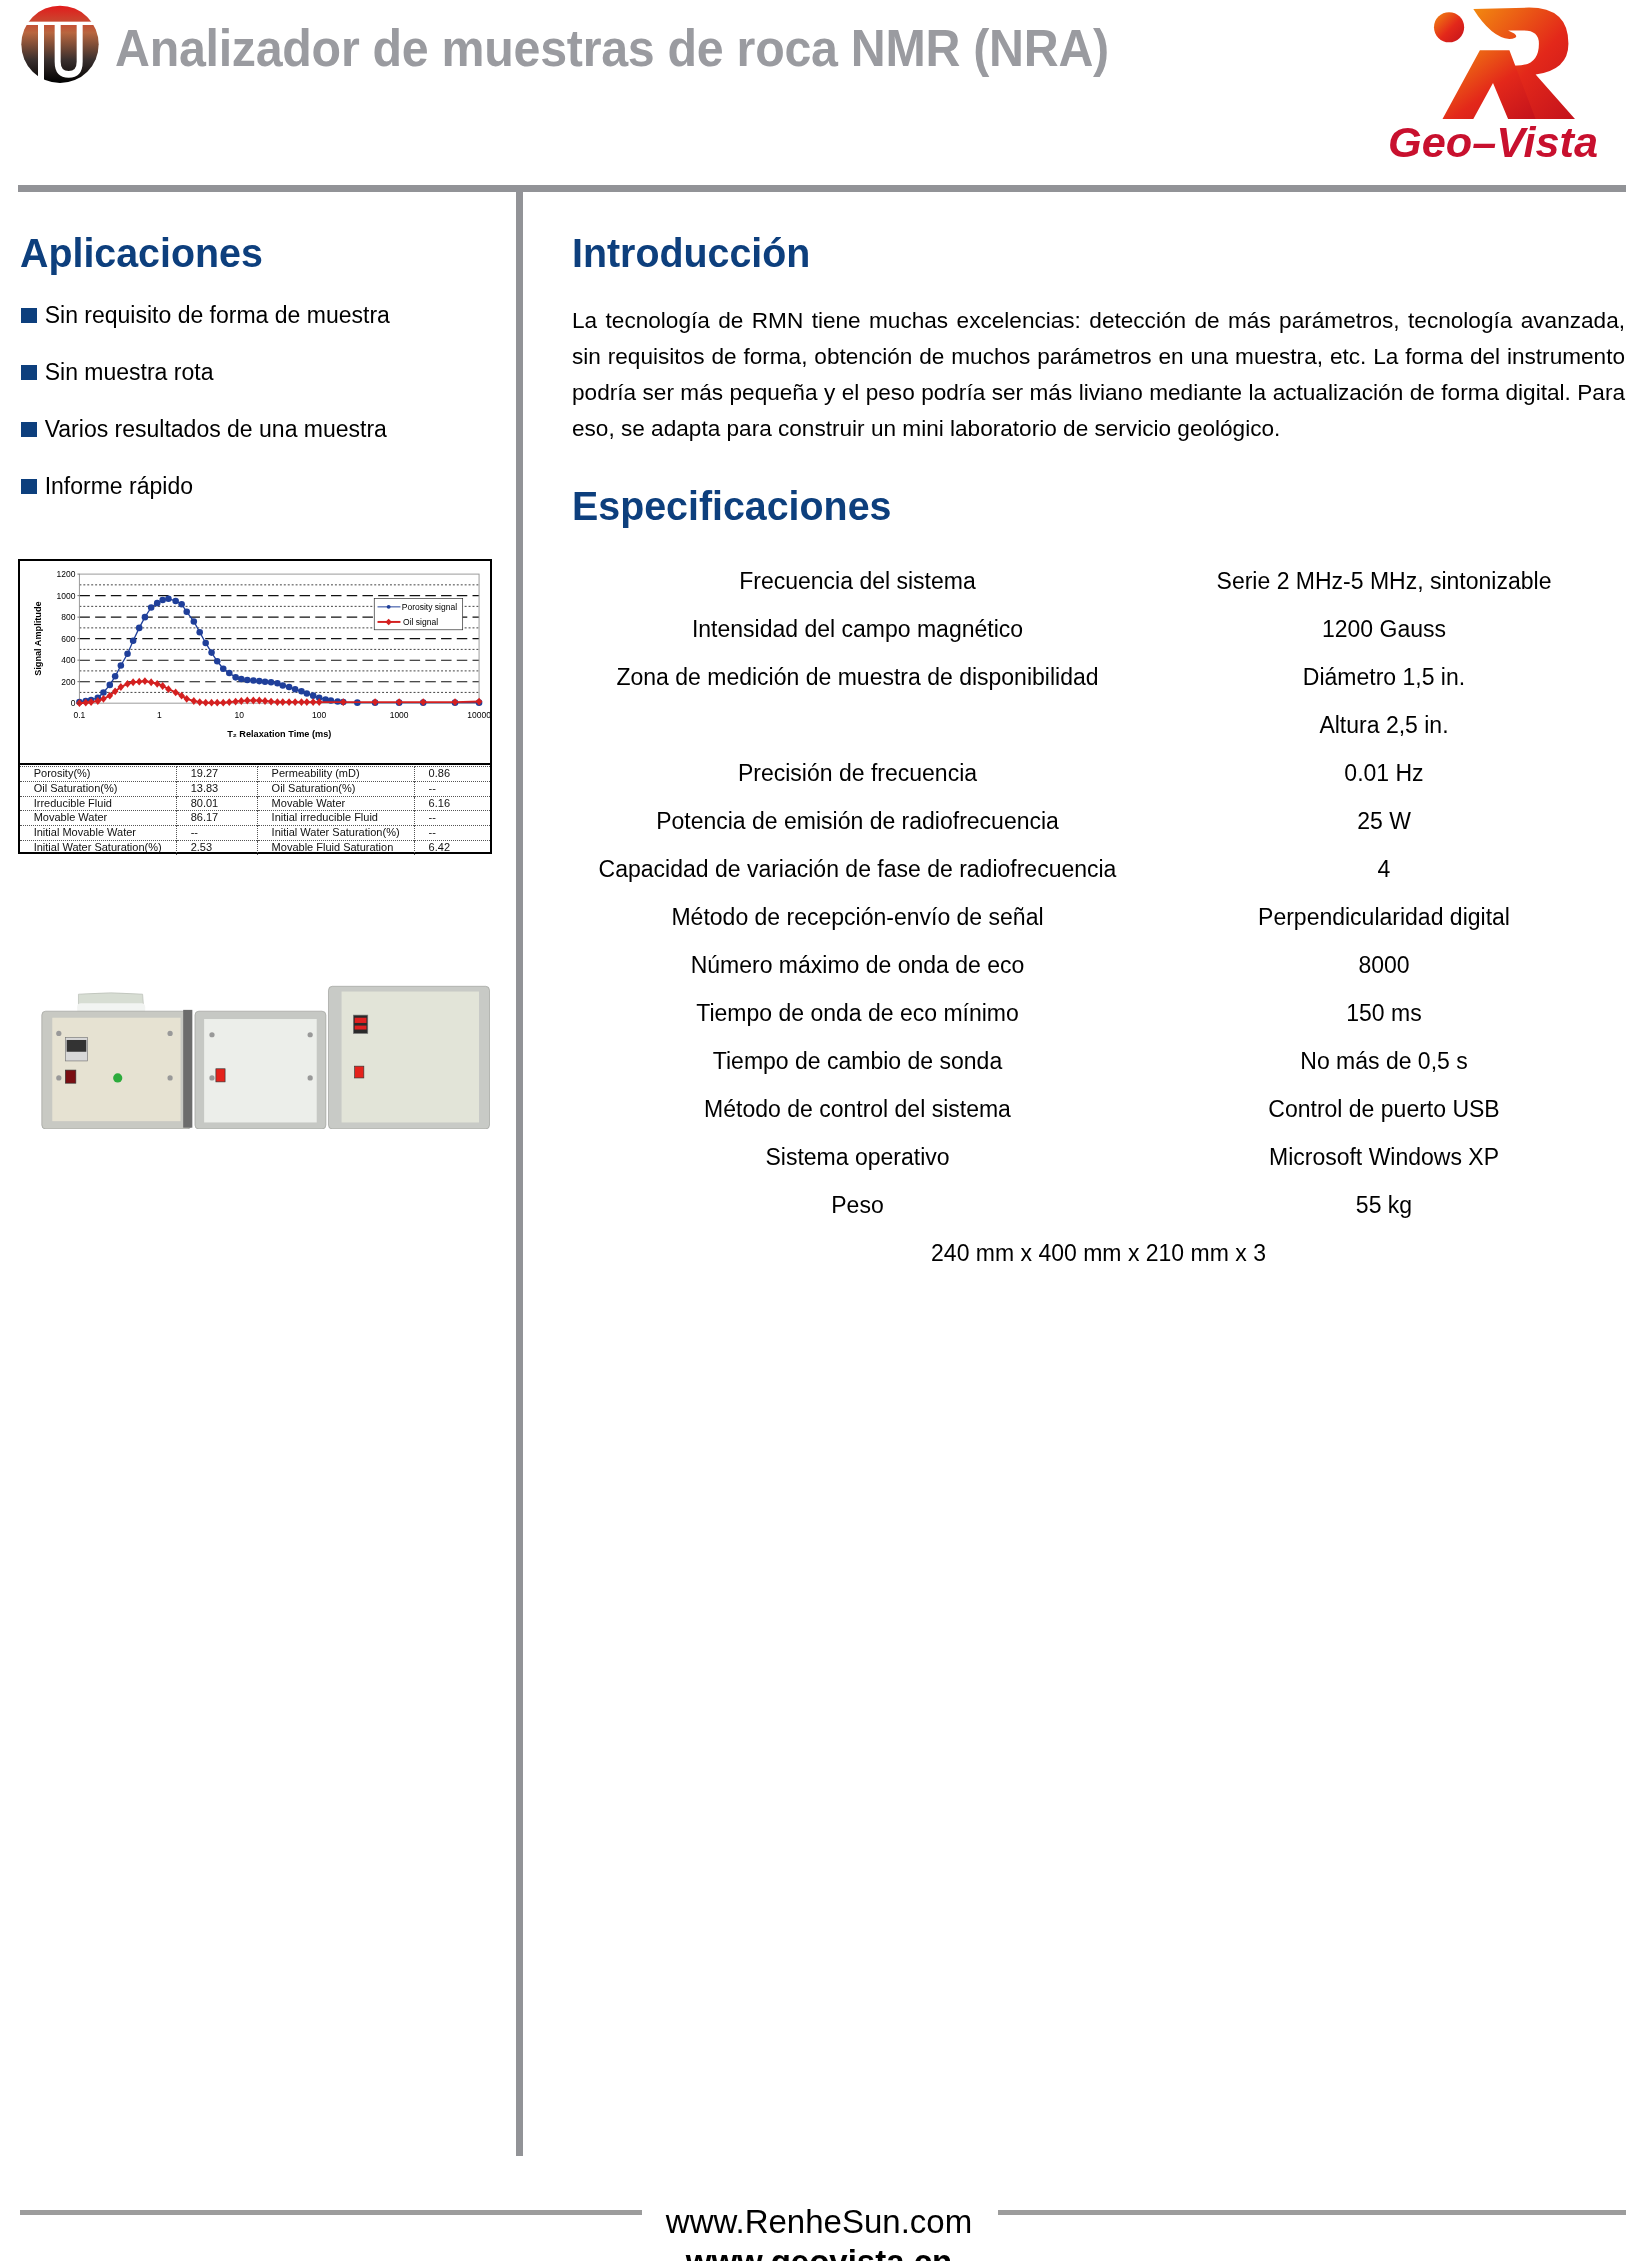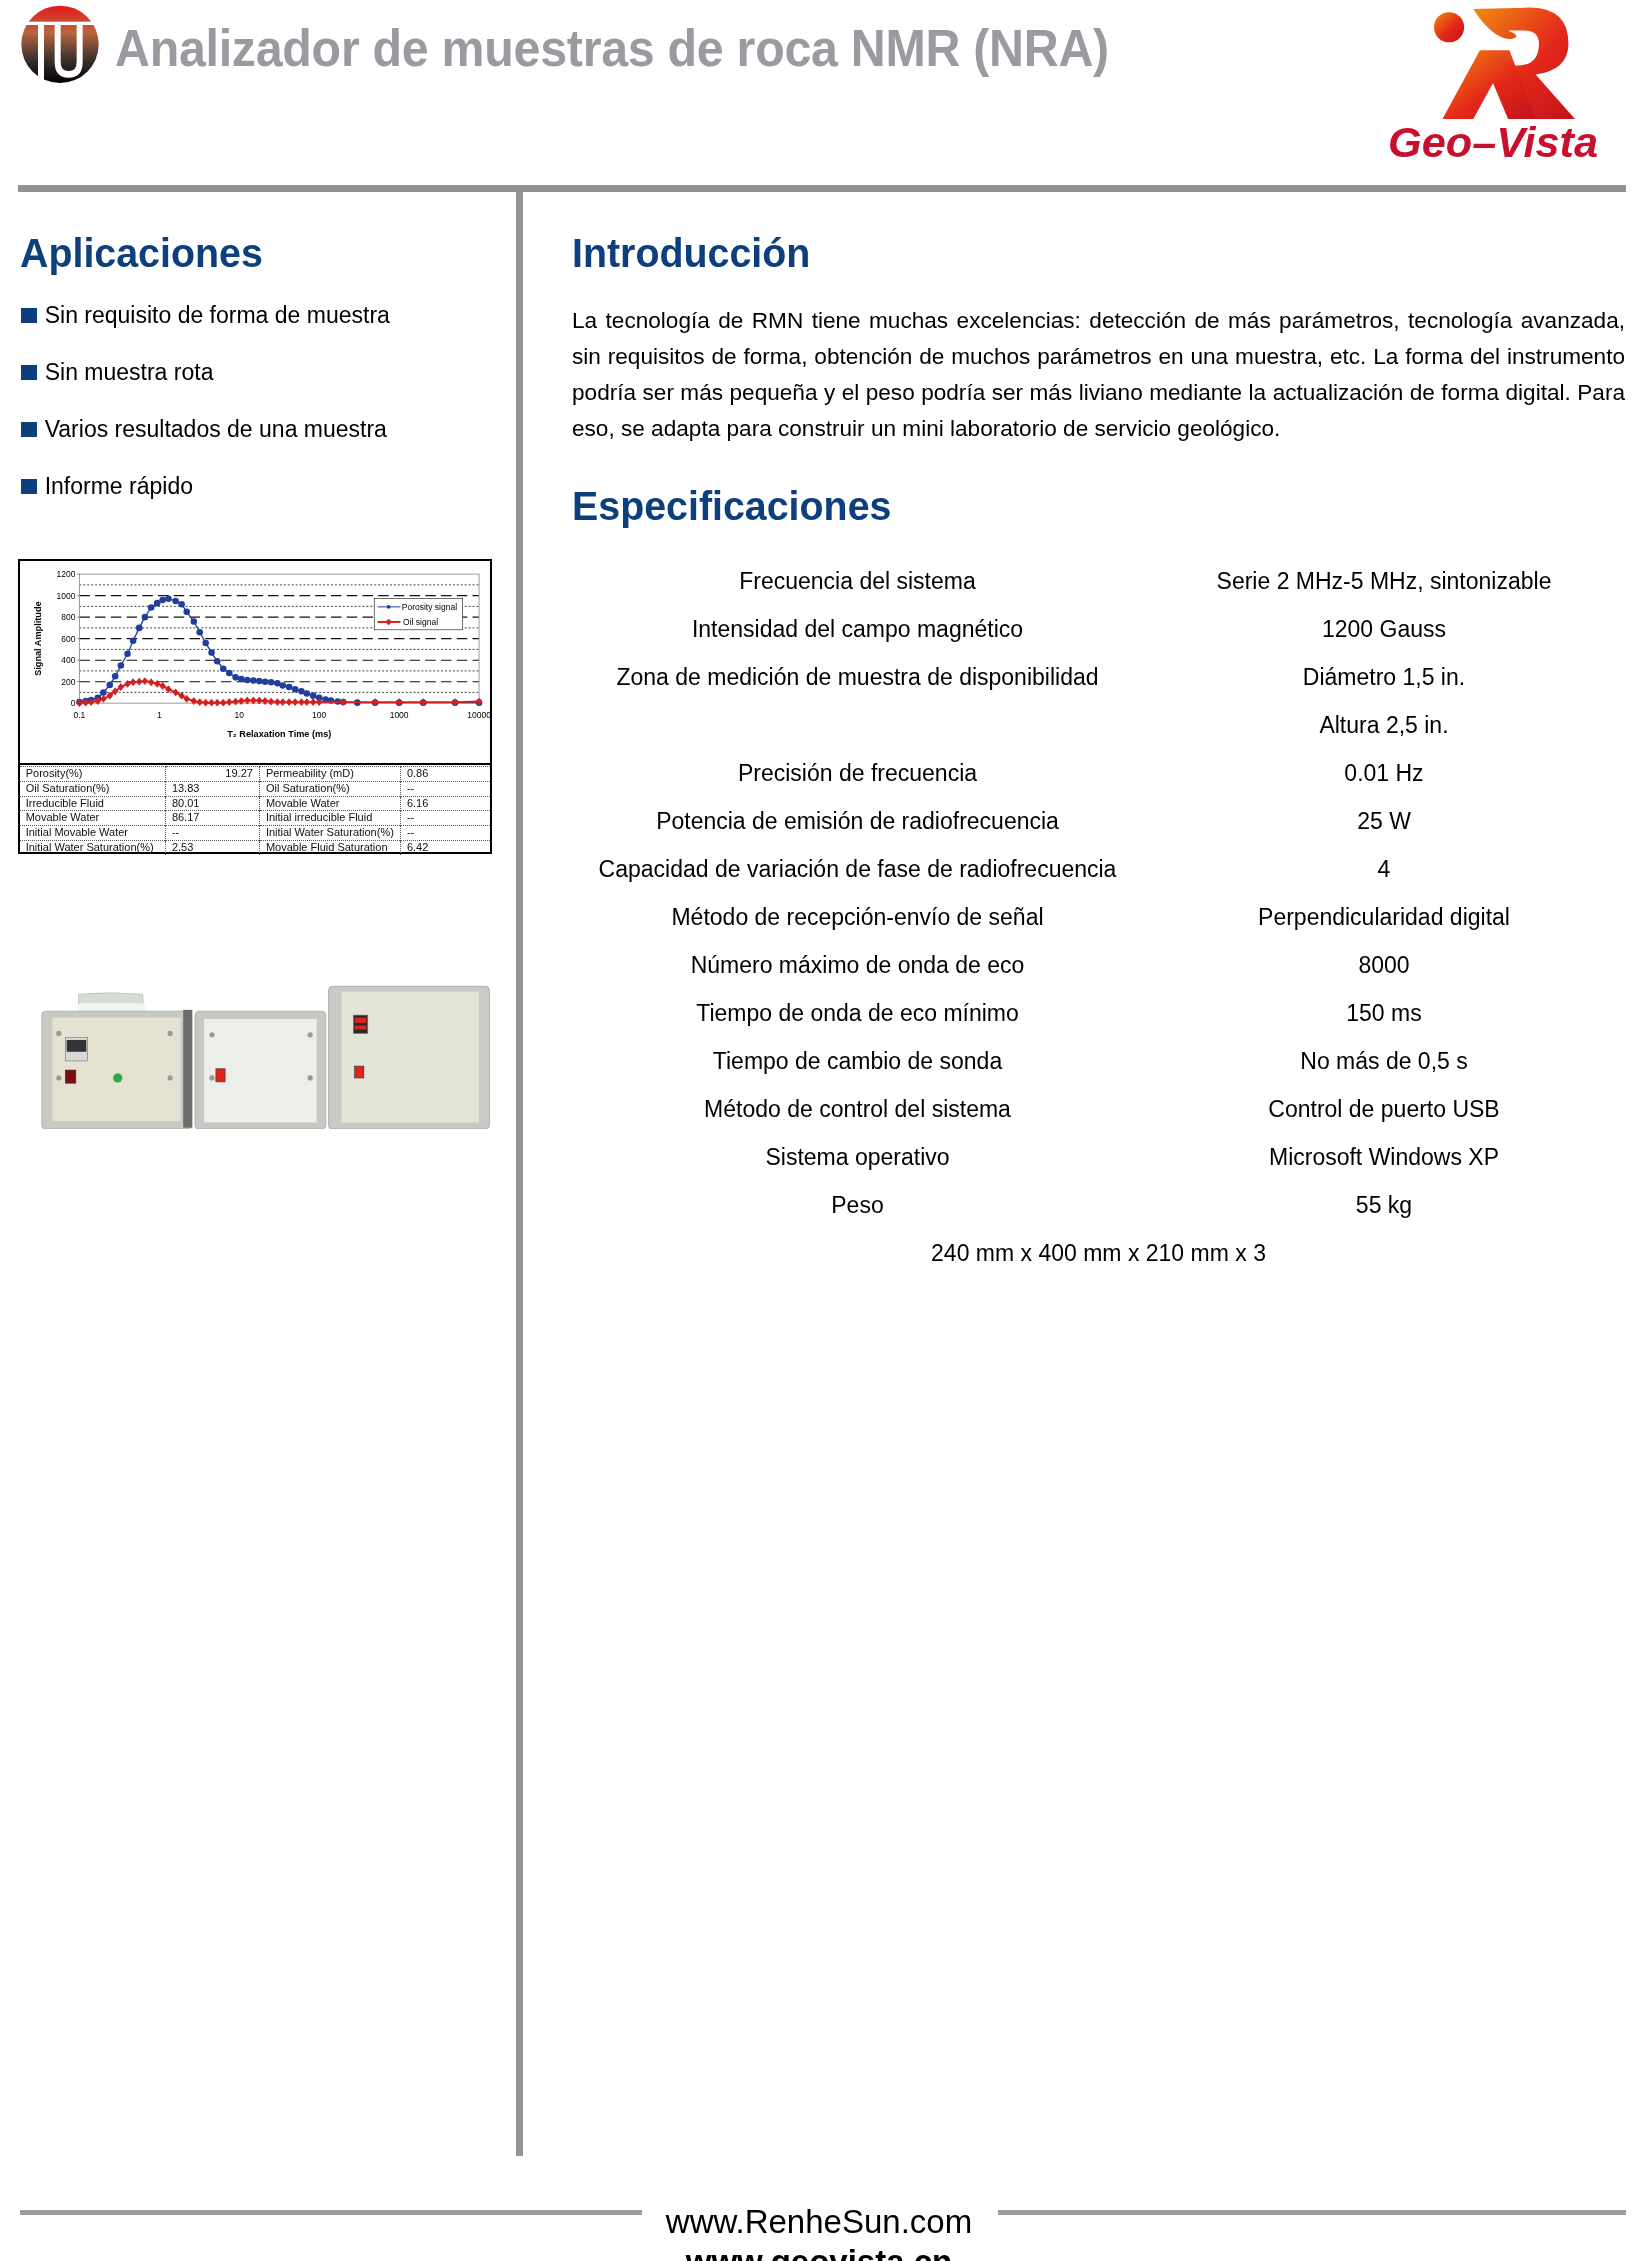--- a/index.html
+++ b/index.html
@@ -23,21 +23,21 @@
   #intro-p { left:572px; top:303px; width:1053px; font-size:22.6px; line-height:36px; text-align:justify; text-align-last:left; }
   
   #specs { left:572px; top:557px; width:1053px; }
   .spec-row { display:flex; height:48px; align-items:center; font-size:23px; white-space:nowrap;text-align:center; }
   .spec-label { width:571px; flex:none; }
   .spec-value { flex:1; }
   
   #chart-panel { left:17.7px; top:559px; width:474px; height:295px; border:2px solid #000; background:#fff; box-sizing:border-box; }
   #chart-svg { position:absolute; left:0; top:0; width:470px; height:190px; }
   #chart-table { position:absolute; left:0; top:205px; width:470px; border-collapse:collapse; font-size:11px; }
-  #chart-table td { border-top:0.7px dotted #555; border-left:0.7px dotted #555; padding:0 6px; height:13.8px; line-height:13.8px; white-space:nowrap; color:#111; }
+  #chart-table td { border-top:0.7px dotted #555; border-left:0.7px dotted #555; padding:0 14px; height:13.8px; line-height:13.8px; white-space:nowrap; color:#111; }
   #chart-table tr:first-child td { border-top:0.7px dotted #555; }
   #chart-table td:first-child { border-left:none; }
   #chart-sep { position:absolute; left:0; top:202px; width:470px; height:2px; background:#000; }
   
   #photo { left:31.5px; top:985px; width:466px; height:144px; }
   
   #hr-foot-l { left:19.7px; top:2210px; width:622px; height:5.3px; background:#9c9c9c; }
   #hr-foot-r { left:998px; top:2210px; width:628px; height:5.3px; background:#9c9c9c; }
   .foot-link { left:640px; width:358px; text-align:center; font-size:33px; color:#000; text-decoration:none; white-space:nowrap;margin-top:44px; }
   #foot-1 { top:2159px; }
@@ -247,21 +247,21 @@
       <line x1="545" y1="93" x2="580" y2="93" stroke="#d42020" stroke-width="3"></line>
       <path d="M562 88 L567 93 L562 98 L557 93 Z" fill="#d42020"></path>
       <text x="584" y="98" font-family="Liberation Sans, sans-serif" font-size="13">Oil signal</text>
     </g>
   </svg>
   <div id="chart-sep"></div>
   <table id="chart-table">
     <tbody id="chart-tbody">
         <tr>
           <td style="width: 31%;">Porosity(%)</td>
-          <td style="width: 20%; text-align: right;">19.27</td>
+          <td style="width: 20%;">19.27</td>
           <td style="width: 30%;">Permeability (mD)</td>
           <td style="width: 19%;">0.86</td>
         </tr>
         <tr>
           <td style="width: 31%;">Oil Saturation(%)</td>
           <td style="width: 20%;">13.83</td>
           <td style="width: 30%;">Oil Saturation(%)</td>
           <td style="width: 19%;">--</td>
         </tr>
         <tr>

